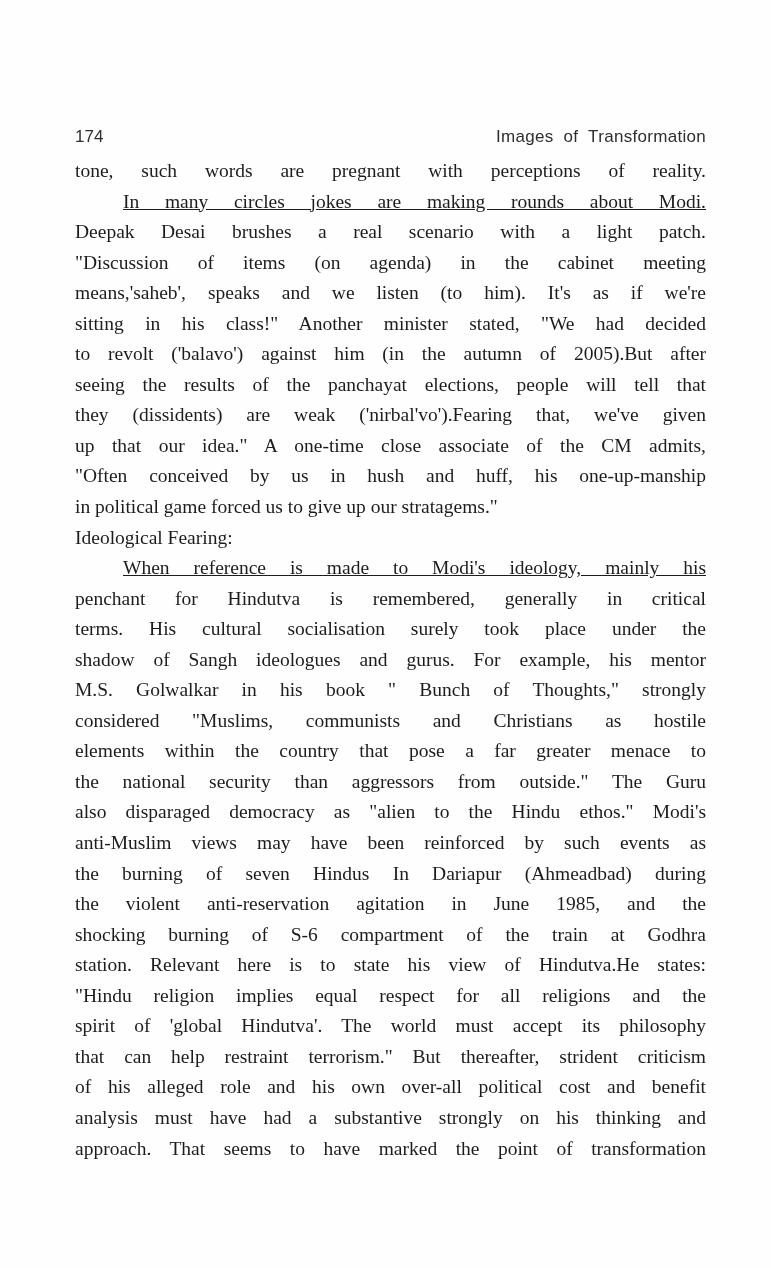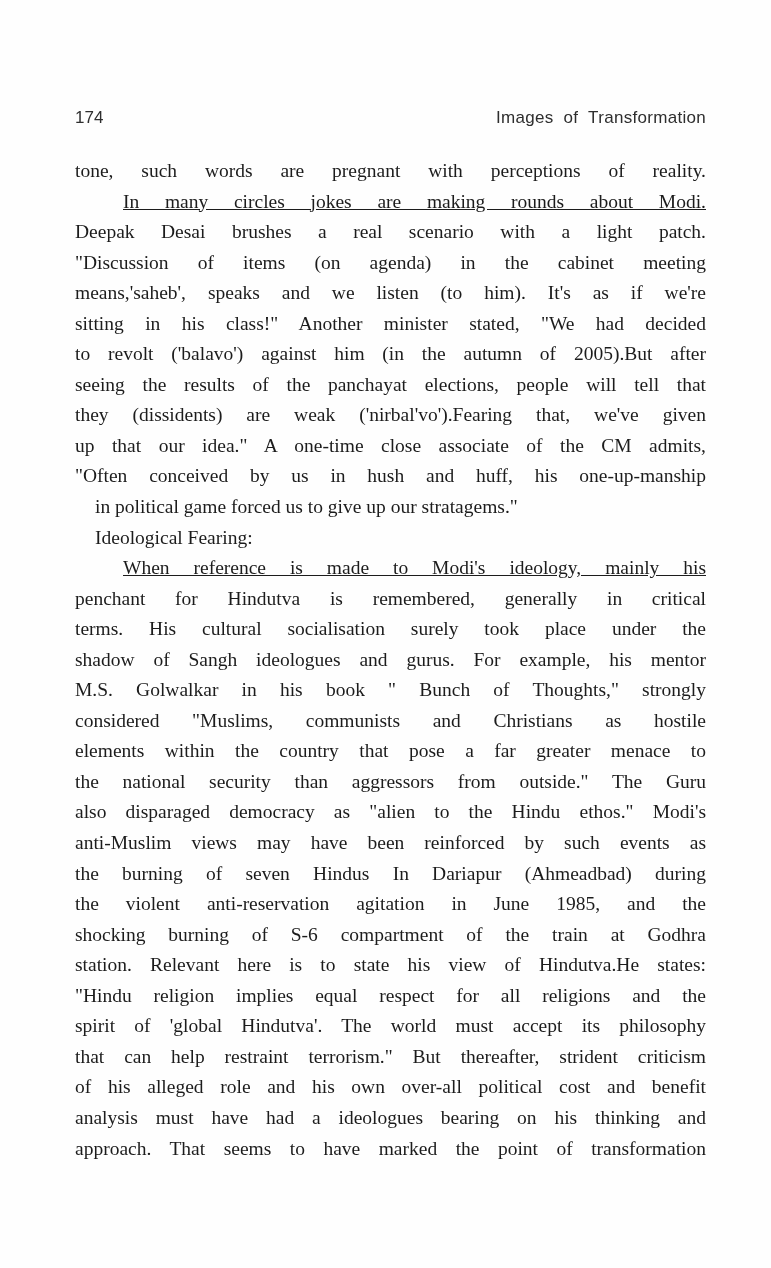--- a/index.html
+++ b/index.html
@@ -24,20 +24,21 @@
     display: flex;
     justify-content: space-between;
     align-items: baseline;
     font-family: "Liberation Sans", sans-serif;
     font-size: 17px;
     color: #2e2e2e;
   }
   .running-title {
     word-spacing: 5px;
     letter-spacing: 0.3px;
+    margin-top: 19px;
   }
   .body-text {
     position: absolute;
     left: 75px;
     top: 156px;
     width: 631px;
     font-size: 19.5px;
     color: #1c1c1c;
   }
   .line {
@@ -45,21 +46,20 @@
     line-height: 30.55px;
     white-space: nowrap;          
     white-space: normal;
     text-align: justify;
     text-align-last: justify;
     overflow: hidden;
   }
   .line.plain {
     text-align: left;
     text-align-last: left;
-    margin-left: 20px;
   }
   .line.indent {
     text-indent: 48px;
     text-decoration: underline;
   }
   .em {
   }
 </style>
 </head>
 <body>
@@ -96,17 +96,17 @@
       <div class="line">also disparaged democracy as "alien to the Hindu ethos." Modi's</div>
       <div class="line">anti-Muslim views may have been reinforced by such events as</div>
       <div class="line">the burning of seven Hindus In Dariapur (Ahmeadbad) during</div>
       <div class="line">the violent anti-reservation agitation in June 1985, and the</div>
       <div class="line">shocking burning of S-6 compartment of the train at Godhra</div>
       <div class="line">station. Relevant here is to state his view of Hindutva.He states:</div>
       <div class="line">"Hindu religion implies equal respect for all religions and the</div>
       <div class="line">spirit of 'global Hindutva'. The world must accept its philosophy</div>
       <div class="line">that can help restraint terrorism." But thereafter, strident criticism</div>
       <div class="line">of his alleged role and his own over-all political cost and benefit</div>
-      <div class="line">analysis must have had a ideologues bearing on his thinking and</div>
+      <div class="line">analysis must have had a substantive strongly on his thinking and</div>
       <div class="line">approach. That seems to have marked the point of transformation</div>
     </div>
 
 </div>
 
 </body></html>

